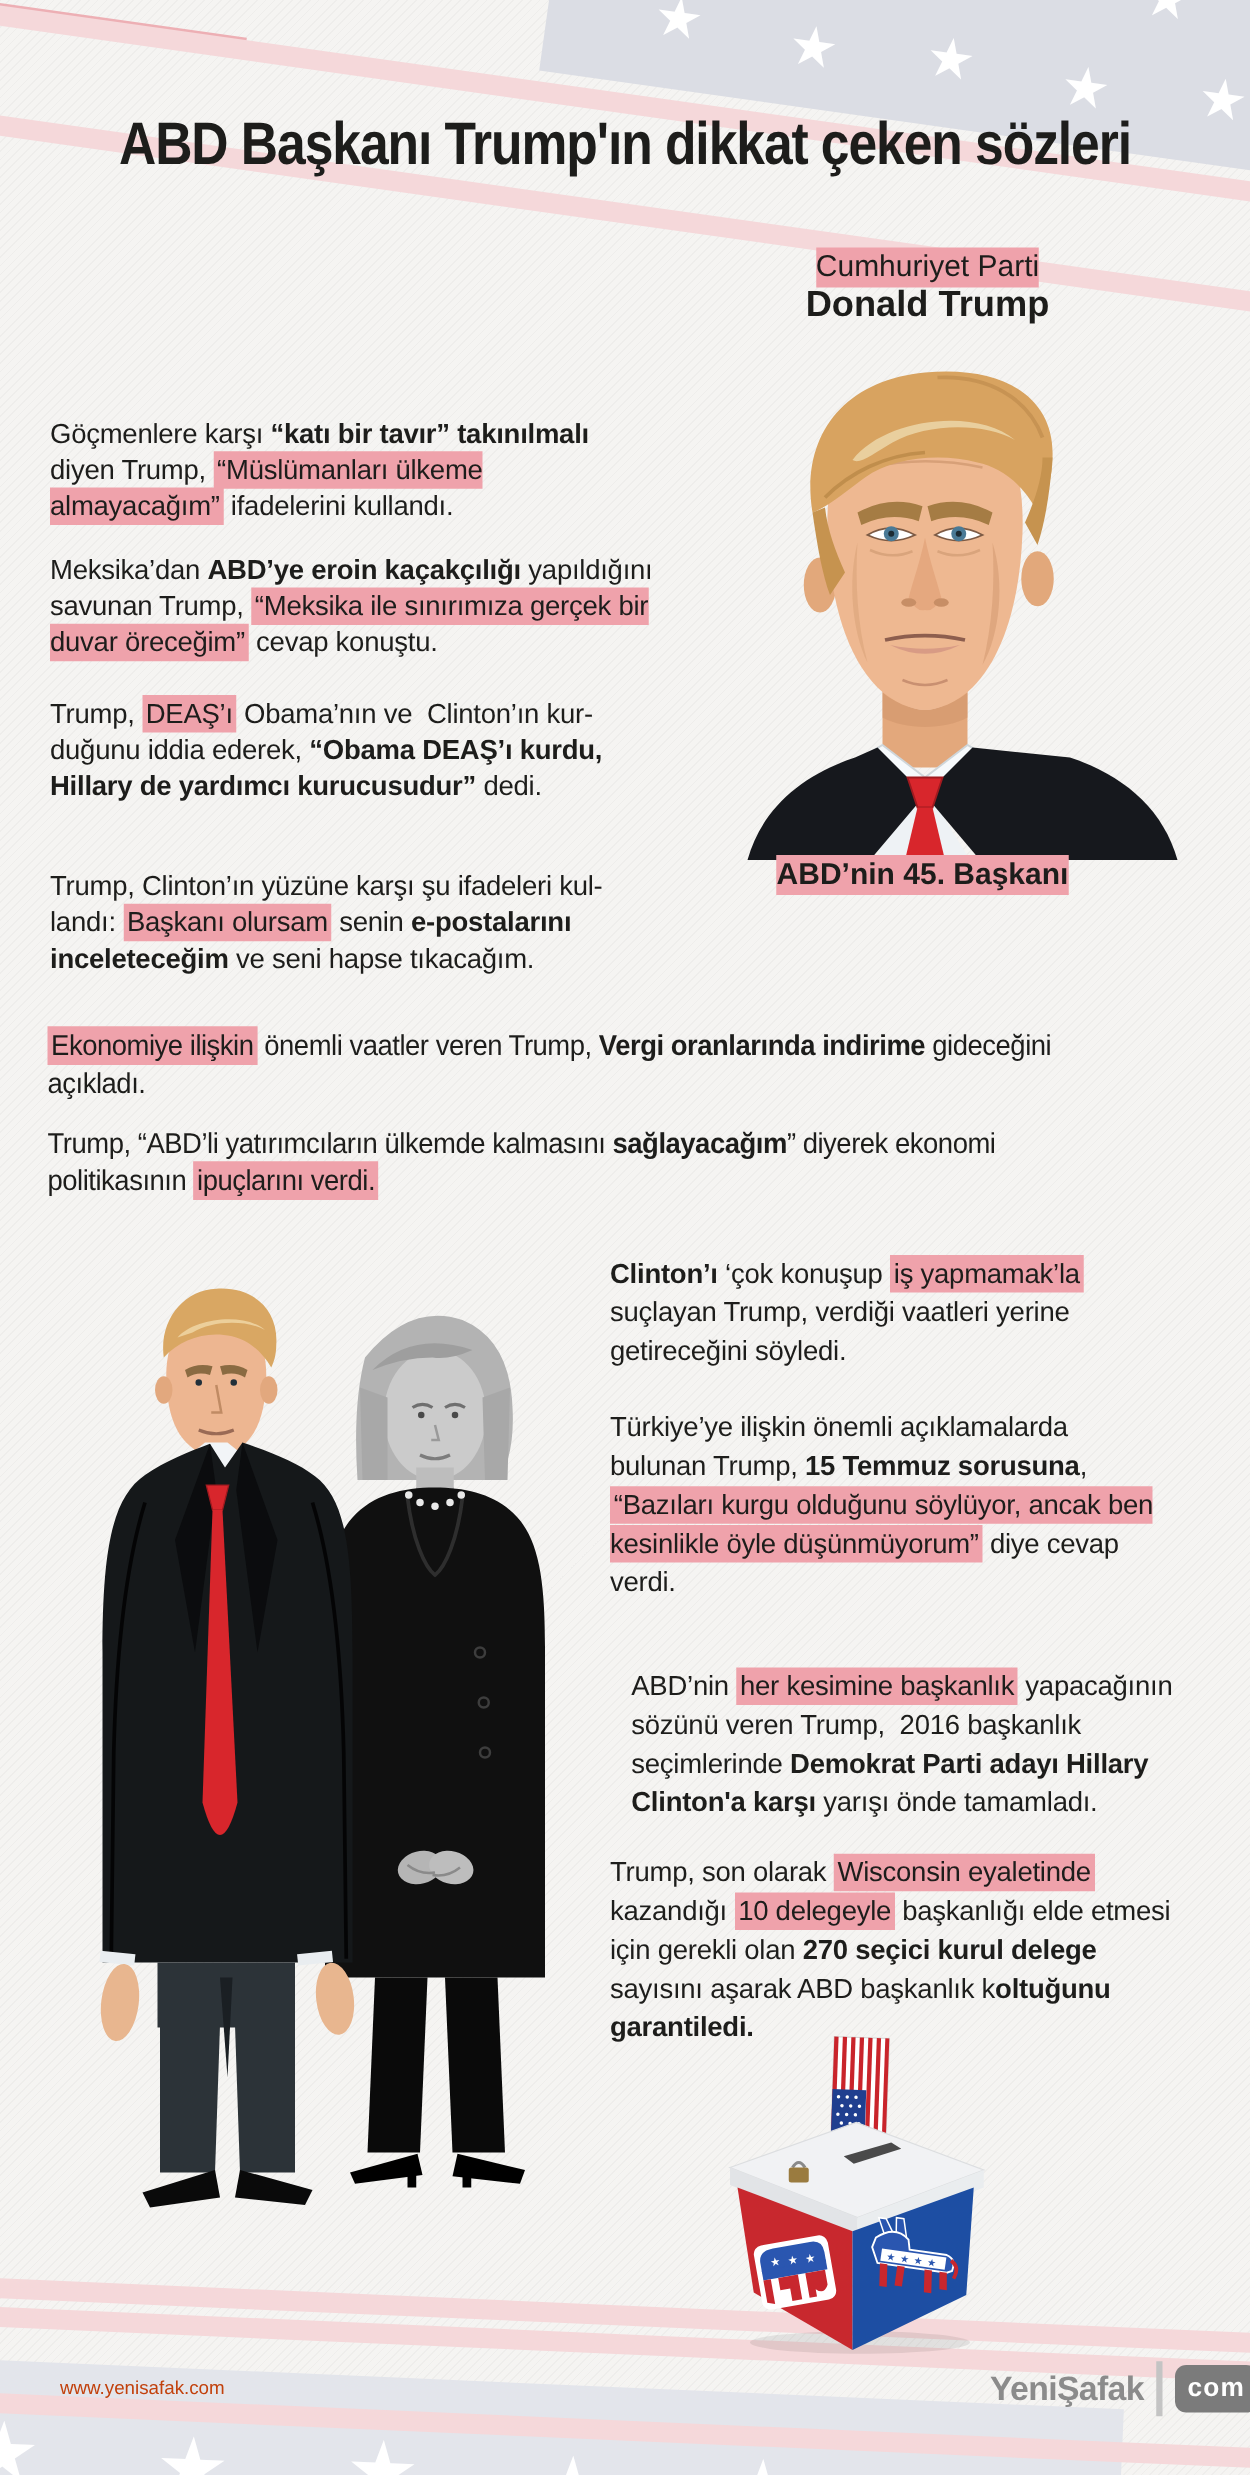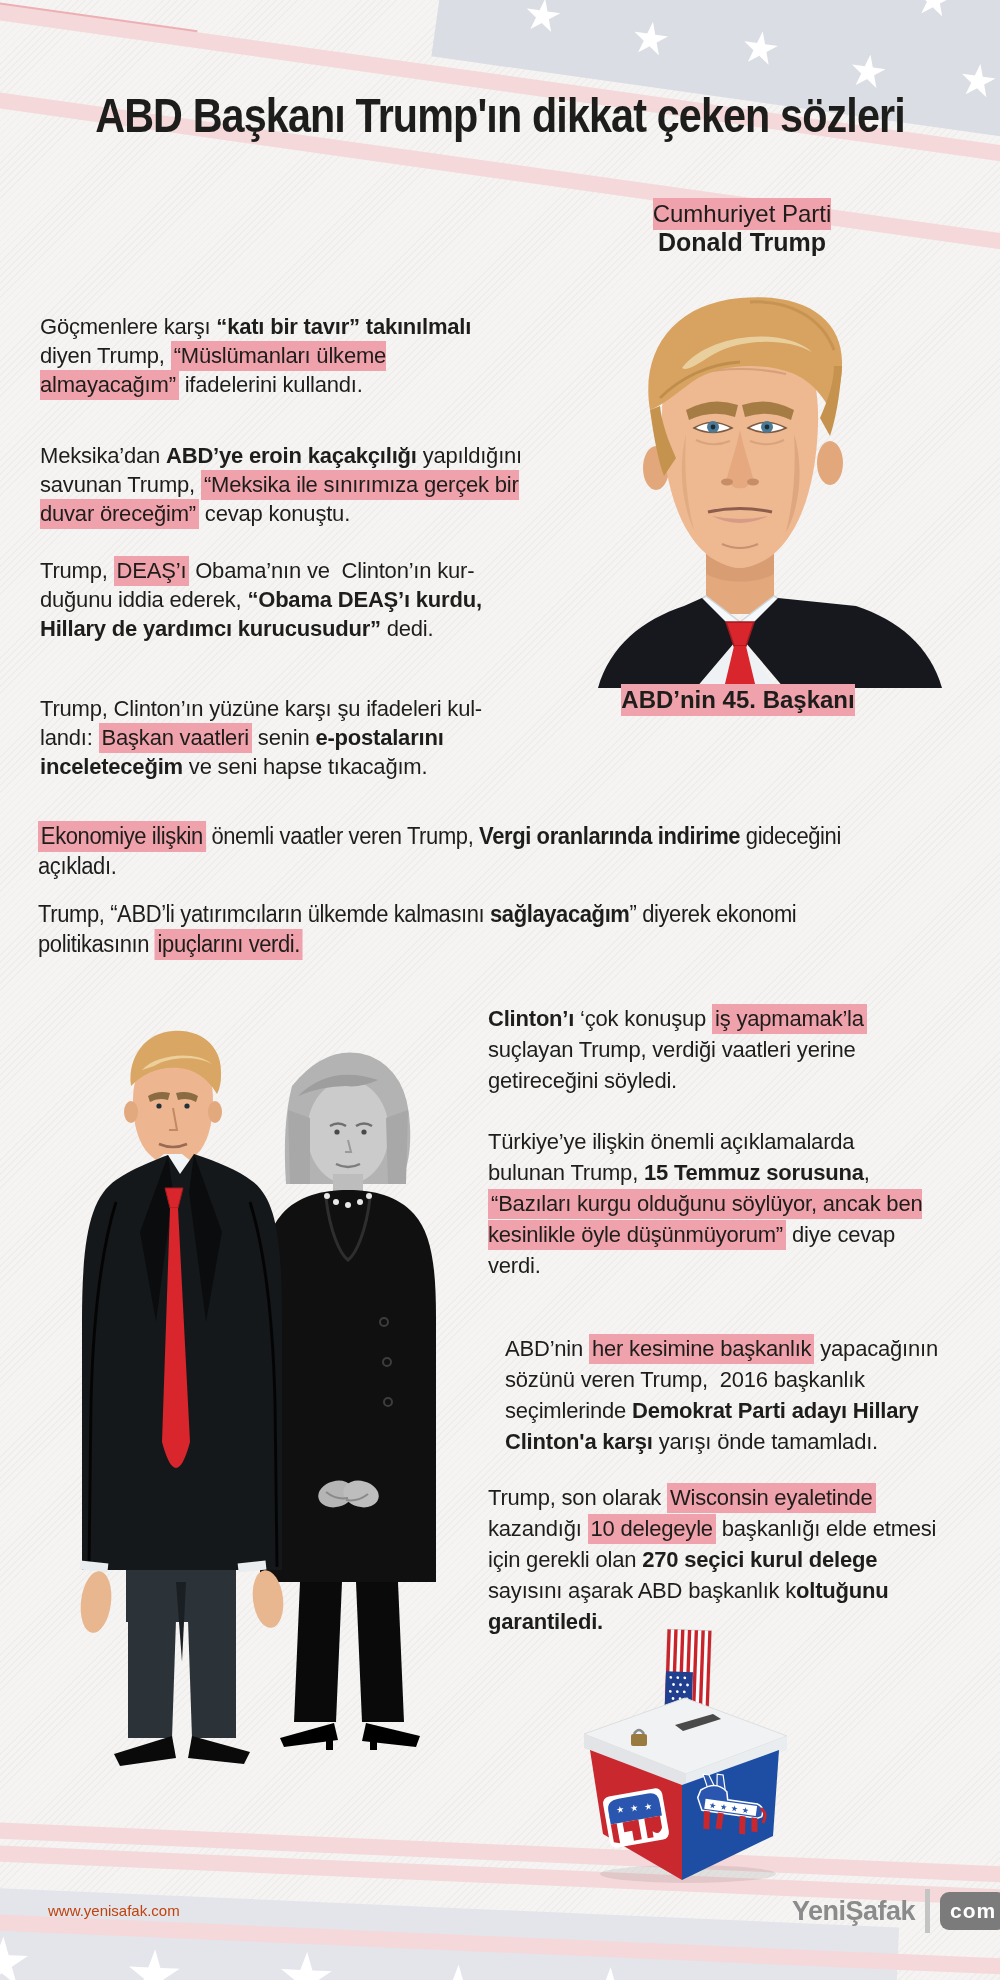--- a/index.html
+++ b/index.html
@@ -26,21 +26,21 @@
   .para{position:absolute;white-space:pre-wrap;font-size:22px;line-height:29px;letter-spacing:-0.2px;z-index:3;}
   .para.mid{font-size:23px;line-height:30px;letter-spacing:-0.4px;transform:scaleX(0.955);transform-origin:left top;}
   .para.rcol{line-height:31px;}
   .seg.b{font-weight:700;}
   .seg.h{background:var(--c-highlight);padding:2px 3px 3px;}
   #title{position:absolute;left:0;top:56px;width:1000px;text-align:center;font-weight:700;font-size:48px;
          letter-spacing:-1px;transform:scaleX(0.86);transform-origin:center top;z-index:3;}
   .panel-label{position:absolute;width:320px;text-align:center;z-index:3;}
   .panel-label .h{background:var(--c-highlight);padding:2px 0 3px;}
   #label-party{left:582px;top:200px;font-size:24px;}
-  #label-name{left:582px;top:228px;font-size:25px;font-weight:700;}
+  #label-name{left:582px;top:228px;font-size:29px;font-weight:700;}
   #label-45{left:578px;top:686px;font-size:24px;font-weight:700;}
   #footer-url{position:absolute;left:48px;top:1902px;font-size:15px;color:#c2410c;z-index:5;}
   #logo{position:absolute;left:792px;top:1889px;display:flex;align-items:center;gap:10px;z-index:5;}
   #logo .name{font-size:27px;font-weight:700;color:var(--c-logo);letter-spacing:-0.5px;}
   #logo .bar{width:5px;height:44px;background:#c4c4c4;}
   #logo .badge{width:66px;height:38px;border-radius:9px;background:var(--c-badge);color:#fff;font-weight:700;
                font-size:21px;display:flex;align-items:center;justify-content:center;letter-spacing:1px;}
   svg{position:absolute;z-index:2;}
   #portrait-svg{left:575px;top:258px;}
   #figures-svg{left:30px;top:1022px;z-index:3;}
@@ -63,31 +63,31 @@
       <span class="star" style="left:525px;top:96px">★</span>
 
     </div>
     <div class="stripe top deep" style="top:-6px;width:260px"></div>
     <div class="stripe top" style="top:-4px"></div>
     <div class="stripe top" style="top:84px"></div>
   </div>
 
   <h1 id="title">ABD Başkanı Trump'ın dikkat çeken sözleri</h1>
 
-  <div class="para" style="left:40px;top:312px;width:510px"><span class="seg n">Göçmenlere karşı </span><span class="seg b">“katı bir tavır” takınılmalı</span><span class="seg n">
+  <div class="para" style="left:40px;top:332px;width:510px"><span class="seg n">Göçmenlere karşı </span><span class="seg b">“katı bir tavır” takınılmalı</span><span class="seg n">
 diyen Trump, </span><span class="seg h">“Müslümanları ülkeme
 almayacağım”</span><span class="seg n"> ifadelerini kullandı.</span></div>
   <div class="para" style="left:40px;top:441px;width:510px"><span class="seg n">Meksika’dan </span><span class="seg b">ABD’ye eroin kaçakçılığı</span><span class="seg n"> yapıldığını
 savunan Trump, </span><span class="seg h">“Meksika ile sınırımıza gerçek bir
 duvar öreceğim”</span><span class="seg n"> cevap konuştu.</span></div>
   <div class="para" style="left:40px;top:556px;width:510px"><span class="seg n">Trump, </span><span class="seg h">DEAŞ’ı</span><span class="seg n"> Obama’nın ve  Clinton’ın kur-
 duğunu iddia ederek, </span><span class="seg b">“Obama DEAŞ’ı kurdu,
 Hillary de yardımcı kurucusudur”</span><span class="seg n"> dedi.</span></div>
   <div class="para" style="left:40px;top:694px;width:510px"><span class="seg n">Trump, Clinton’ın yüzüne karşı şu ifadeleri kul-
-landı: </span><span class="seg h">Başkan vaatleri</span><span class="seg n"> senin </span><span class="seg b">e-postalarını
+landı: </span><span class="seg h">Başkanı olursam</span><span class="seg n"> senin </span><span class="seg b">e-postalarını
 inceleteceğim</span><span class="seg n"> ve seni hapse tıkacağım.</span></div>
 
   <div class="para mid" style="left:38px;top:821px;width:990px"><span class="seg h">Ekonomiye ilişkin</span><span class="seg n"> önemli vaatler veren Trump, </span><span class="seg b">Vergi oranlarında indirime</span><span class="seg n"> gideceğini
 açıkladı.</span></div>
   <div class="para mid" style="left:38px;top:899px;width:990px"><span class="seg n">Trump, “ABD’li yatırımcıların ülkemde kalmasını </span><span class="seg b">sağlayacağım</span><span class="seg n">” diyerek ekonomi
 politikasının </span><span class="seg h">ipuçlarını verdi.</span></div>
 
   <div class="panel-label" id="label-party"><span class="h">Cumhuriyet Parti</span></div>
   <div class="panel-label" id="label-name">Donald Trump</div>
   <div class="panel-label" id="label-45"><span class="h">ABD’nin 45. Başkanı</span></div>

